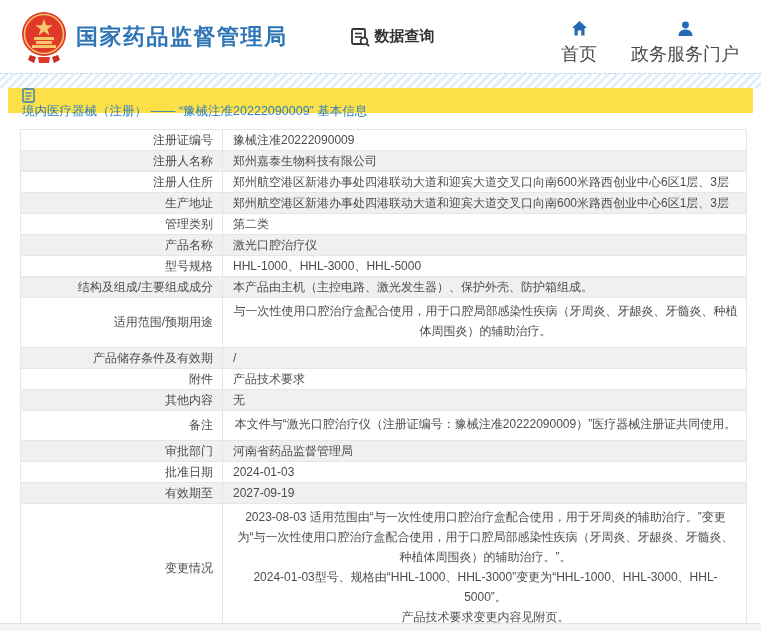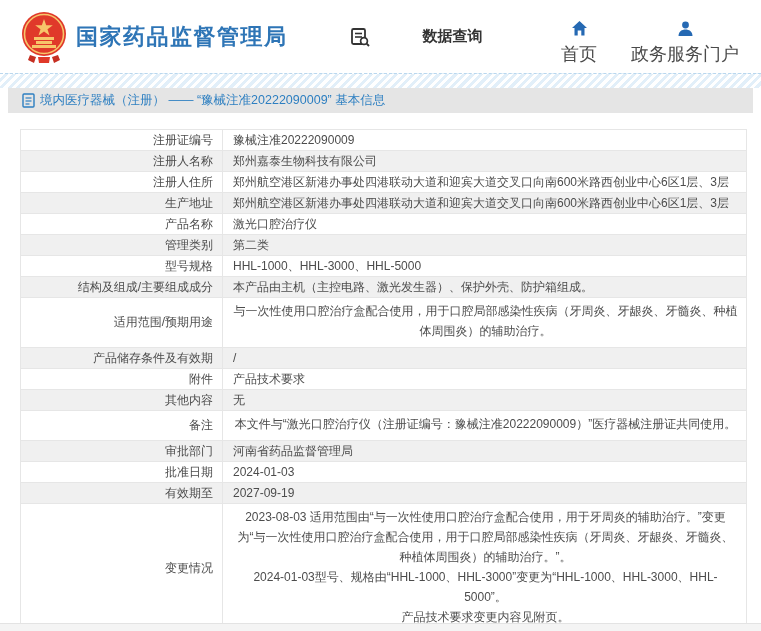--- a/index.html
+++ b/index.html
@@ -6,34 +6,34 @@
   html,body { width:761px; height:631px; overflow:hidden; background:#fff;
     font-family:"Liberation Sans","DejaVu Sans",sans-serif; }
 
   
   .header { height:73px; display:flex; align-items:center; background:#fff; padding-left:20px; position:relative; }
   .logo { display:flex; align-items:center; cursor:pointer; }
   .emblem { width:48px; height:52px; margin-right:8px; flex:0 0 auto; }
   .title-block { display:flex; flex-direction:row; }
   .site-title { font-size:22px; font-weight:bold; color:#2e75b6; letter-spacing:1.5px; line-height:26px; }
   .site-subtitle { font-size:10.5px; color:#3e7fba; letter-spacing:0.2px; margin-top:2px; }
-  .data-query { display:flex; align-items:center; margin-left:62px; cursor:pointer;gap:48px; }
+  .data-query { display:flex; align-items:center; margin-left:62px; cursor:pointer; }
   .dq-icon { width:20px; height:20px; margin-right:5px; }
   .dq-label { font-size:15px; color:#333; font-weight:bold; }
   .header-nav { position:absolute; right:22px; top:20px; display:flex; gap:34px; }
   .nav-item { display:flex; flex-direction:column; align-items:center; cursor:pointer; }
   .nav-item svg { width:17px; height:17px; }
   .nav-label { font-size:18px; color:#4a4a4a; margin-top:5px; }
 
   
   .hatch { height:15px; border-top:1px dashed #b9d7ee;
     background:repeating-linear-gradient(135deg,#ffffff 0px,#ffffff 3px,#e2eff9 3px,#e2eff9 6px); }
 
   
-  .breadcrumb { margin:0 8px; height:25px; background:#e5e5e5; display:flex; align-items:center; padding-left:14px; }
+  .breadcrumb { margin:0 8px; height:25px; background:#fde047; display:flex; padding-left:14px;flex-direction:column; }
   .bc-icon { width:13px; height:15px; margin-right:5px; flex:0 0 auto; }
   .bc-text { font-size:12.5px; color:#2d7fc1; }
 
   
   .table-wrap { margin:16px 14px 0 20px; width:727px; border:1px solid #e6e6e6; border-bottom:none; }
   .row { display:flex; border-bottom:1px solid #e6e6e6; background:#fff; font-size:12px; color:#4c4c4c; }
   .row:nth-child(even) { background:#f0f0f0; }
   .row .label { width:202px; flex:0 0 auto; border-right:1px solid #e6e6e6;
     display:flex; align-items:center; justify-content:flex-end; padding-right:9px; text-align:right; }
   .row .value { flex:1; min-width:0; display:flex; align-items:center; padding:0 2px 0 10px;
@@ -122,26 +122,26 @@
     </div>
   <div class="row">
       <div class="label">注册人住所</div>
       <div class="value">郑州航空港区新港办事处四港联动大道和迎宾大道交叉口向南600米路西创业中心6区1层、3层</div>
     </div>
   <div class="row">
       <div class="label">生产地址</div>
       <div class="value">郑州航空港区新港办事处四港联动大道和迎宾大道交叉口向南600米路西创业中心6区1层、3层</div>
     </div>
   <div class="row">
+      <div class="label">管理类别</div>
+      <div class="value">第二类</div>
+    </div>
+  <div class="row">
       <div class="label">产品名称</div>
       <div class="value">激光口腔治疗仪</div>
-    </div>
-  <div class="row">
-      <div class="label">管理类别</div>
-      <div class="value">第二类</div>
     </div>
   <div class="row">
       <div class="label">型号规格</div>
       <div class="value">HHL-1000、HHL-3000、HHL-5000</div>
     </div>
   <div class="row">
       <div class="label">结构及组成/主要组成成分</div>
       <div class="value">本产品由主机（主控电路、激光发生器）、保护外壳、防护箱组成。</div>
     </div>
   <div class="row multi">

